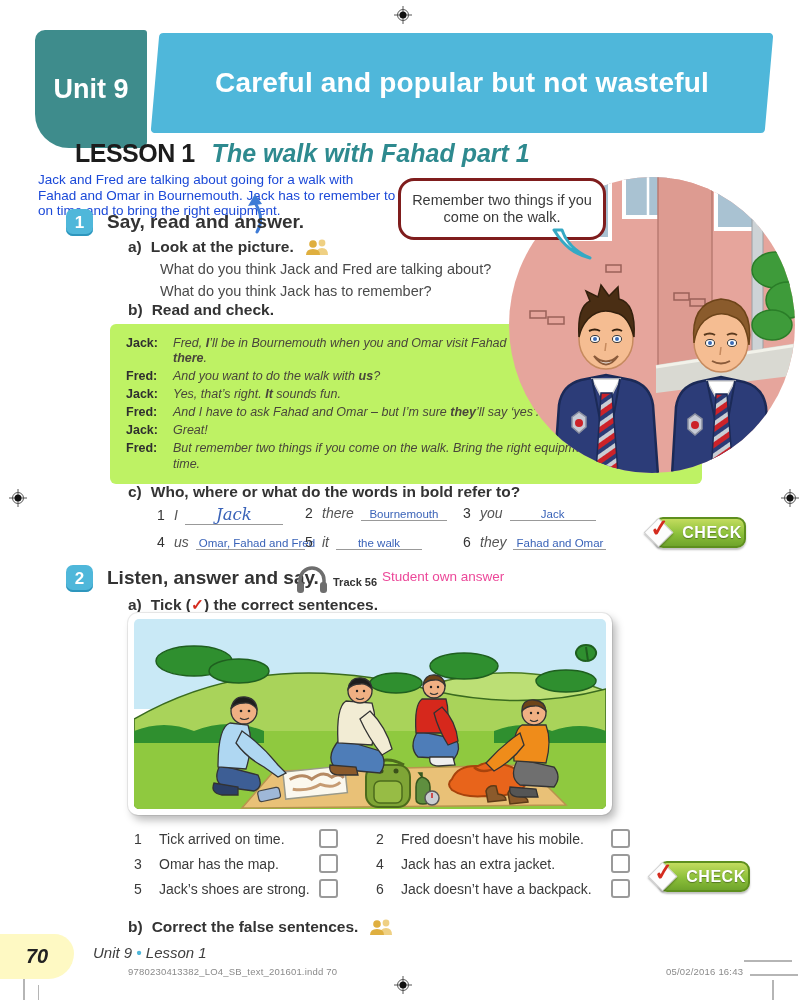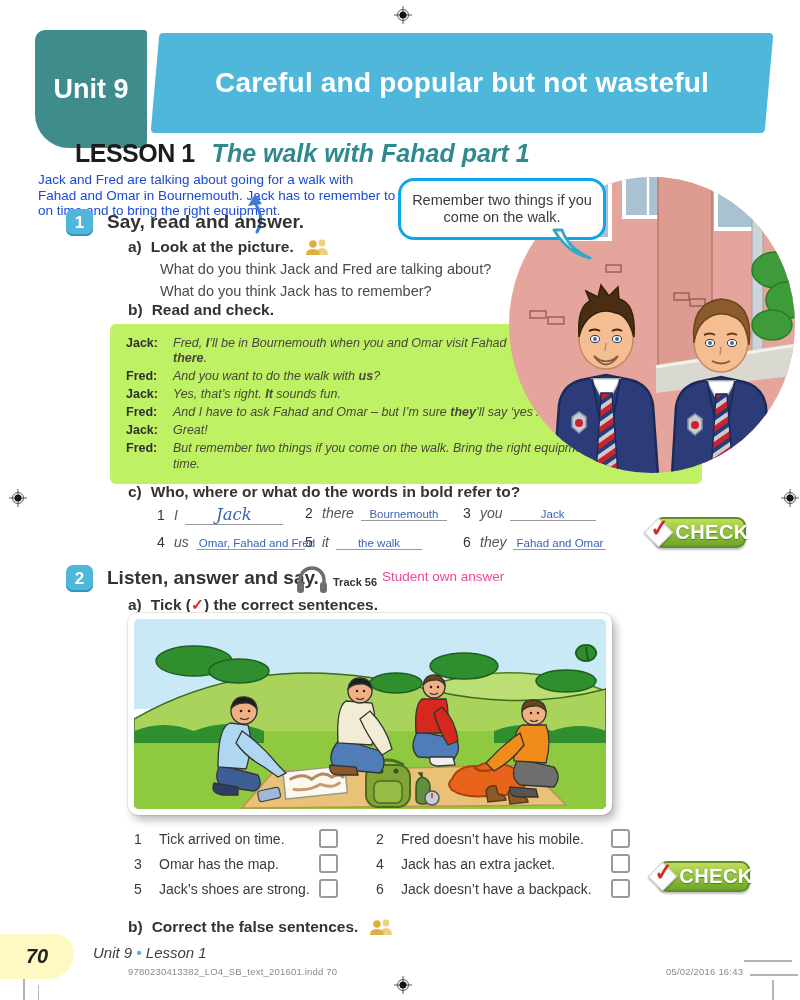--- a/index.html
+++ b/index.html
@@ -28,21 +28,21 @@
   .lesson-heading { position:absolute; left:75px; top:139px; font-size:25px; white-space:nowrap; }
   .lesson-label { font-weight:bold; color:#1c1c1c; letter-spacing:-0.5px; }
   .lesson-title { font-weight:bold; font-style:italic; color:#2E8A8F; margin-left:10px; }
 
   .intro { position:absolute; left:38px; top:172px; width:440px; font-size:13.5px; line-height:15.5px; color:#1B49D8; }
   .intro-arrow { position:absolute; left:247px; top:194px; }
 
   
   .bubble {
     position:absolute; left:398px; top:178px; width:186px; height:52px; z-index:7;
-    background:#fff; border:3px solid #0ea5e9; border-radius:16px;
+    background:#fff; border:3px solid #7f1d1d; border-radius:16px;
     display:flex; align-items:center; justify-content:center; text-align:center;
     font-size:14.5px; line-height:17px; color:#3a3a3a; padding:2px 8px;
   }
   .bubble-tail { position:absolute; left:548px; top:228px; z-index:8; }
   .oval-illo { position:absolute; left:506px; top:175px; z-index:2; }
 
   
   .num-badge {
     position:absolute; width:27px; height:27px; background:#4FB7DA;
     border-radius:7px; box-shadow:inset 0 -2px 0 #2E96BD;
@@ -80,21 +80,21 @@
   }
   .c-answer.hand { font-family:"DejaVu Serif", serif; font-style:italic; font-size:16.5px; min-width:92px; }
 
   
   .check-btn {
     position:absolute; width:88px; height:27px; border-radius:9px;
     background:linear-gradient(#C3DC5E, #8CC03A 55%, #6FA42B);
     border:2.5px solid #5E8F1E; box-shadow:0 2px 2px rgba(0,0,0,0.25);
     display:flex; align-items:center; justify-content:center;
   }
-  .check-btn .label { color:#fff; font-weight:bold; font-size:20px; letter-spacing:0.5px; margin-left:24px; text-shadow:0 1px 1px rgba(0,0,0,0.35); }
+  .check-btn .label { color:#fff; font-weight:bold; font-size:16px; letter-spacing:0.5px; margin-left:24px; text-shadow:0 1px 1px rgba(0,0,0,0.35); }
   .check-btn .diamond {
     position:absolute; left:-8px; top:3px; width:19px; height:19px;
     background:#fdfdfd; border:1px solid #cfcfcf; transform:rotate(45deg);
     box-shadow:1px 1px 2px rgba(0,0,0,0.3);
   }
   .check-btn .tick { position:absolute; left:-6px; top:-4px; color:#D42B1E; font-size:23px; font-weight:bold; transform:rotate(-5deg); }
 
   
   .track-label { position:absolute; left:333px; top:576px; font-size:11px; font-weight:bold; color:#333; }
   .note { position:absolute; left:382px; top:569px; font-size:13.5px; color:#ec4899; }

